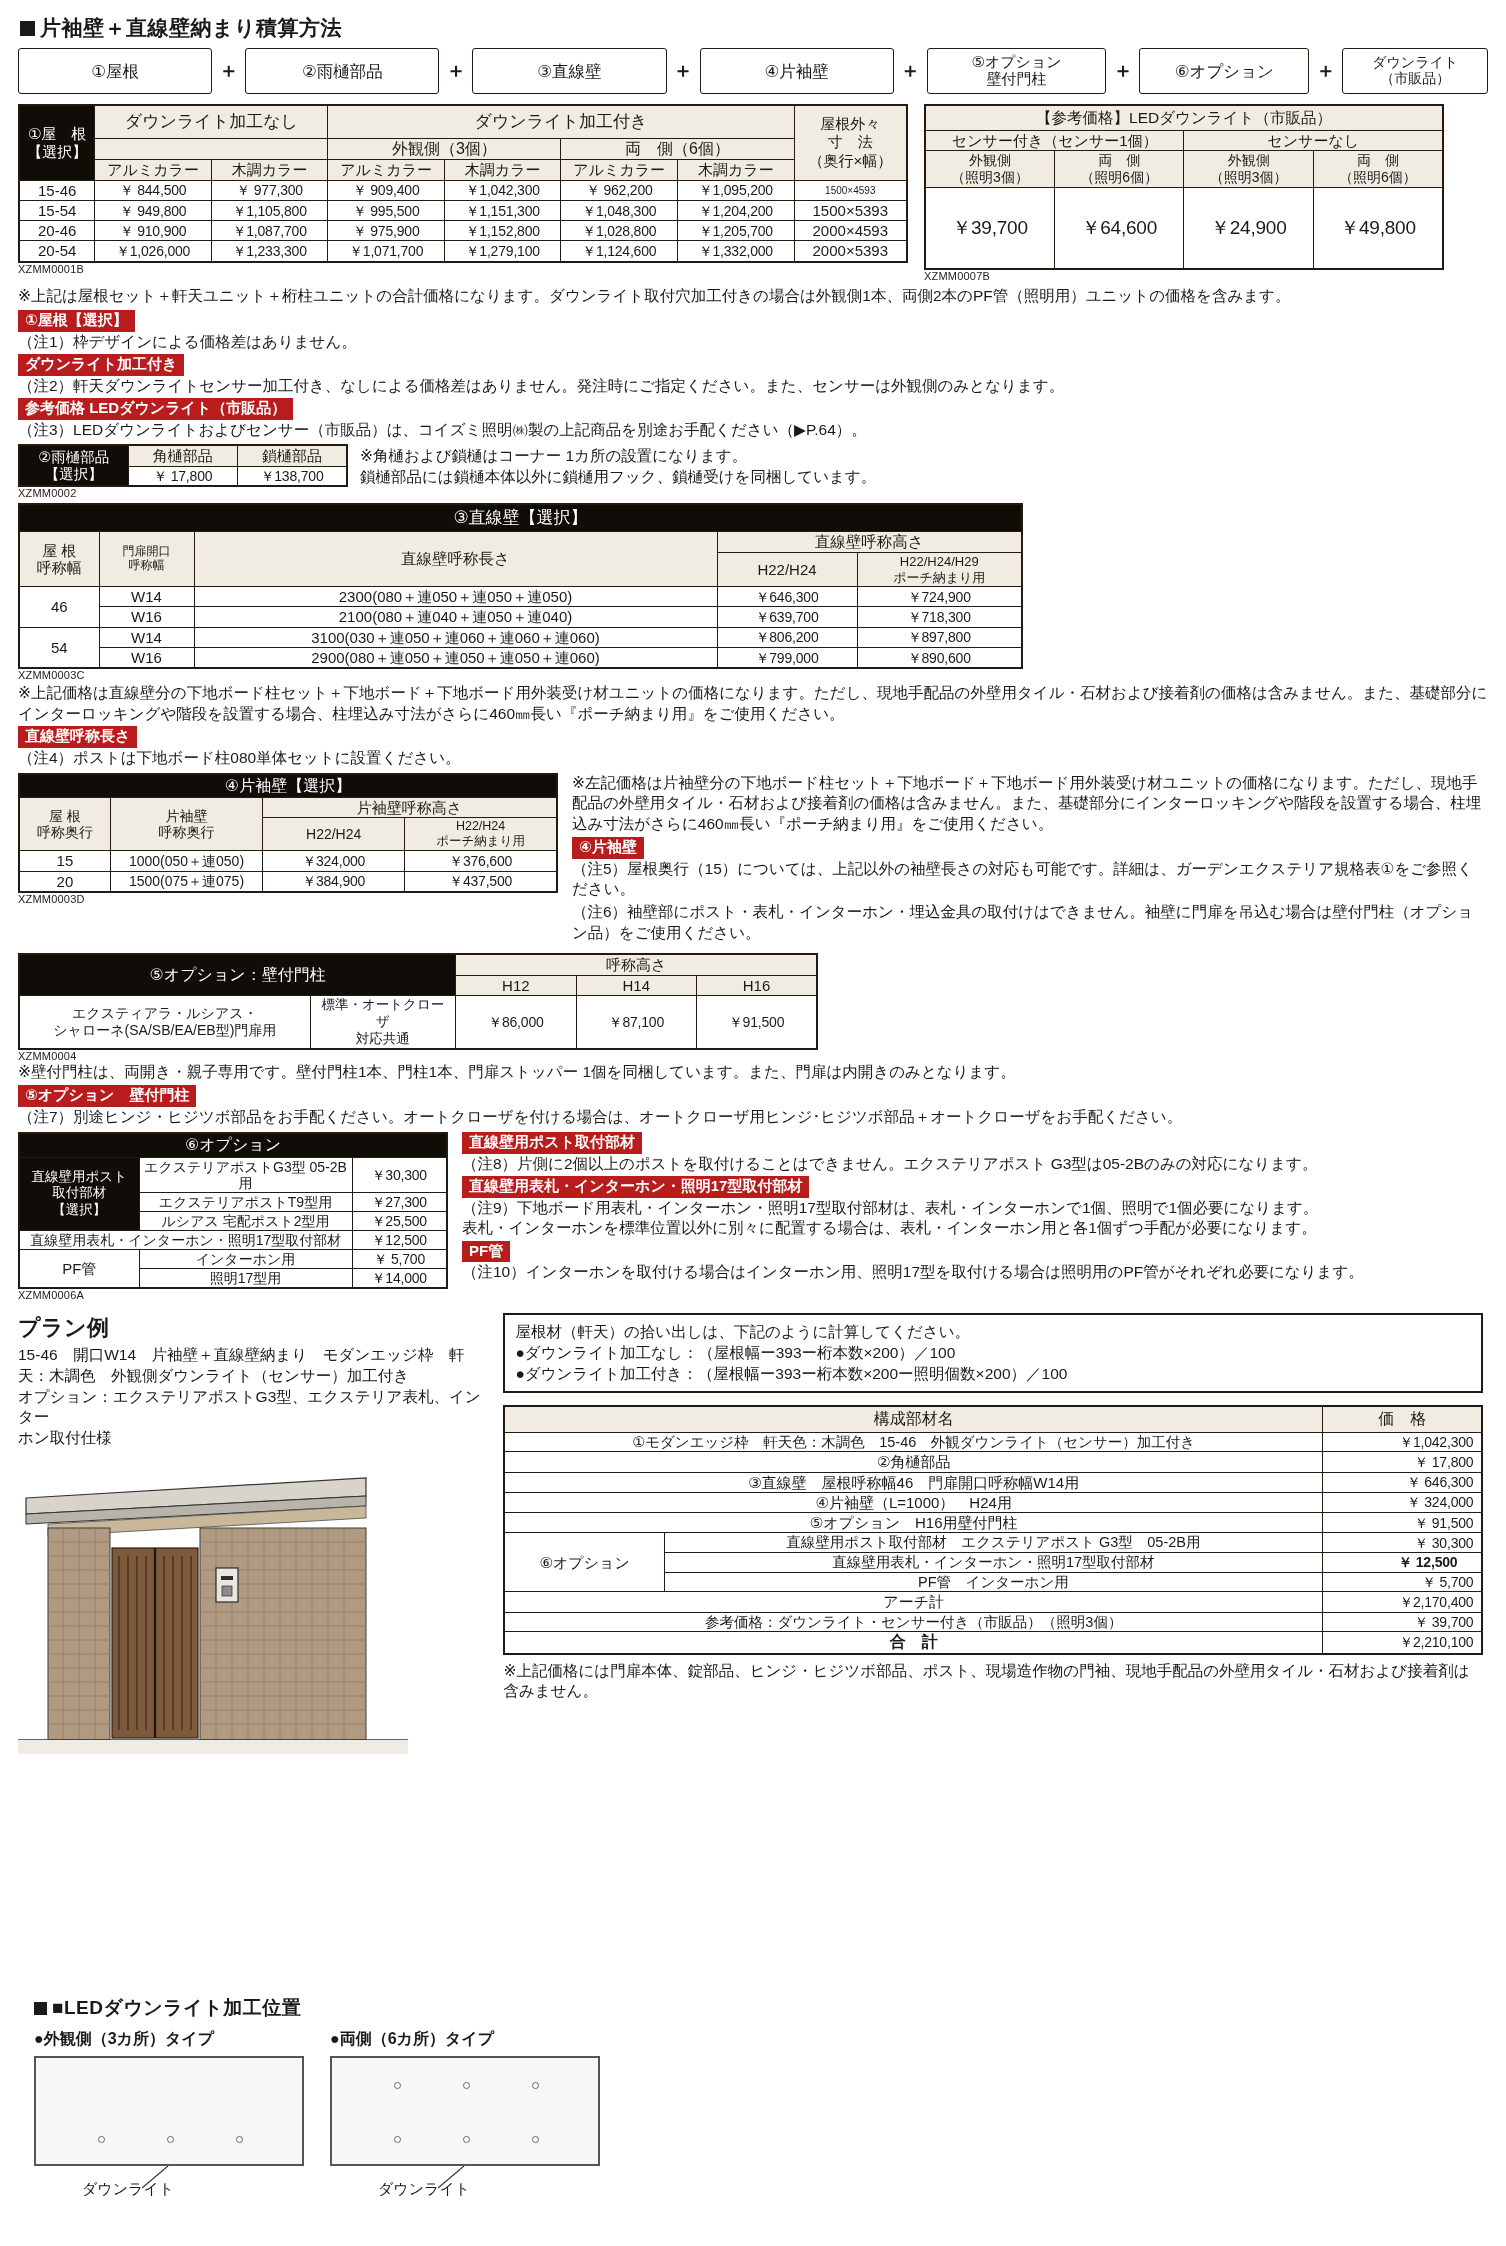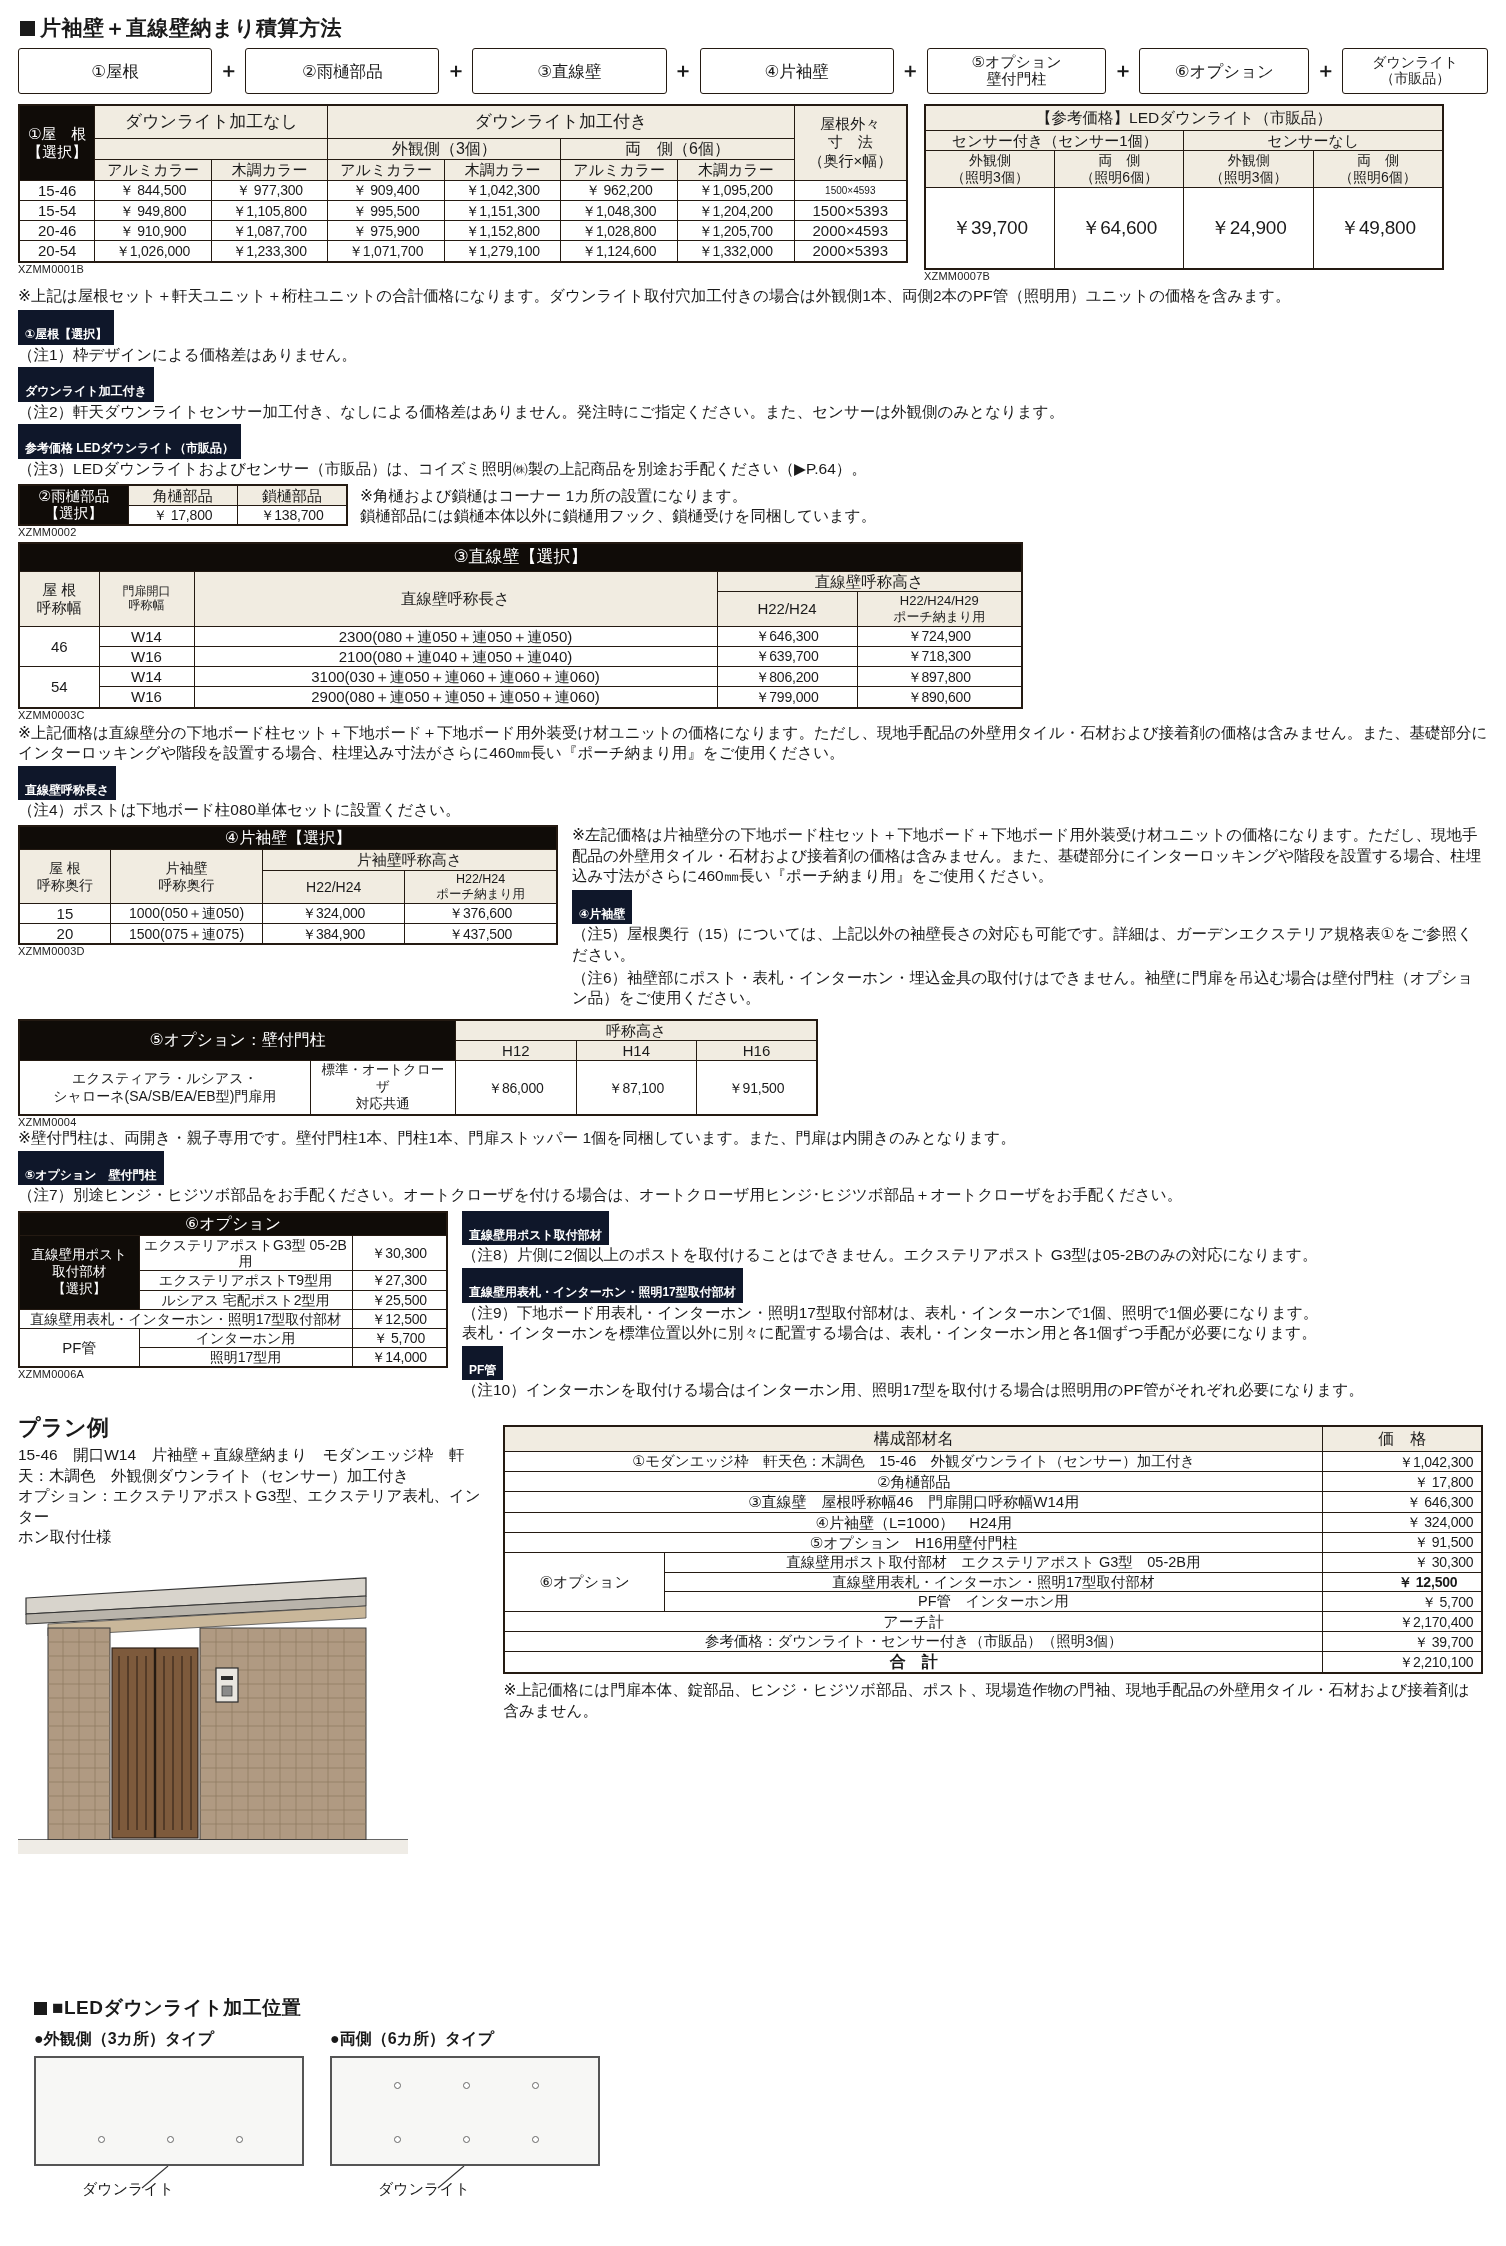--- a/index.html
+++ b/index.html
@@ -19,22 +19,22 @@
   .page { position: relative; width: 1506px; height: 2246px; padding: 14px 18px; }
 
   
   .sec-title {
     font-weight: bold; font-size: 21px; letter-spacing: .5px;
     display: flex; align-items: center; gap: 5px;
   }
   .sq { width: 15px; height: 15px; background: #1a1a1a; display: inline-block; }
 
   .blk-label {
-    background: #0f172a; color: #fff; font-weight: bold;
-    display: inline-block; padding: 17px 7px 2px; font-size: 12px; line-height: 1.3;
+    background: #b91c1c; color: #fff; font-weight: bold;
+    display: inline-block; padding: 0 7px 2px; font-size: 15px; line-height: 1.3;
   }
   .mini-code { font-size: 11px; color: #222; letter-spacing: .2px; }
 
   table.t { border-collapse: collapse; }
   table.t td, table.t th {
     border: 1px solid #241a12;
     padding: 1px 4px;
     font-size: 14px;
     text-align: center;
     font-weight: normal;
@@ -521,20 +521,25 @@
             <rect x="204" y="130" width="10" height="10" fill="#8a8a8a" stroke="#2b2b2b" stroke-width=".7"></rect>
           </g>
 
           <line x1="0" y1="284" x2="390" y2="284" stroke="#333" stroke-width="1.4"></line>
           <rect x="0" y="284" width="390" height="14" fill="#efece6"></rect>
         </svg>
       </div>
     </div>
 
     <div style="margin-left:18px;width:990px;">
+      <div style="border:2px solid #241a12;padding:7px 10px;width:980px;">
+        <div class="wrapnote">屋根材（軒天）の拾い出しは、下記のように計算してください。</div>
+        <div class="wrapnote">●ダウンライト加工なし：（屋根幅ー393ー桁本数×200）／100</div>
+        <div class="wrapnote">●ダウンライト加工付き：（屋根幅ー393ー桁本数×200ー照明個数×200）／100</div>
+      </div>
 
       <table class="t outer" style="width:980px;margin-top:12px;">
         <tbody>
             <tr>
           <th colspan="2" style="font-size:16px;height:26px;"><span>構成部材名</span></th>
           <th style="width:160px;font-size:16px;"><span>価　格</span></th>
         </tr>
         <tr>
           <td colspan="2" style="font-size:14.5px;"><span>①モダンエッジ枠　軒天色：木調色　15-46　外観ダウンライト（センサー）加工付き</span></td>
           <td class="price" style="text-align:right;padding-right:8px;"><span>￥1,042,300</span></td>

